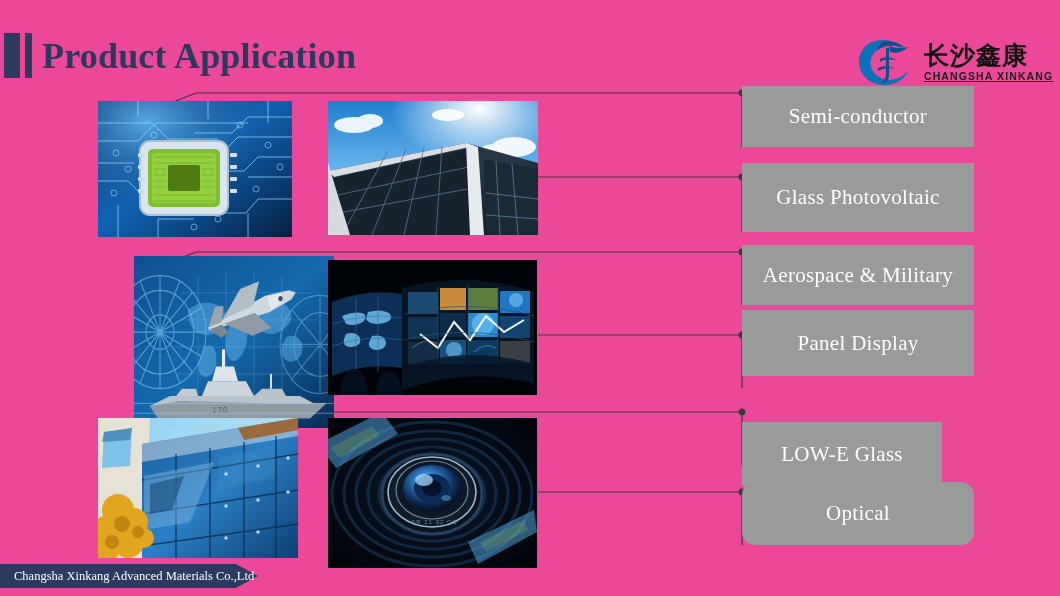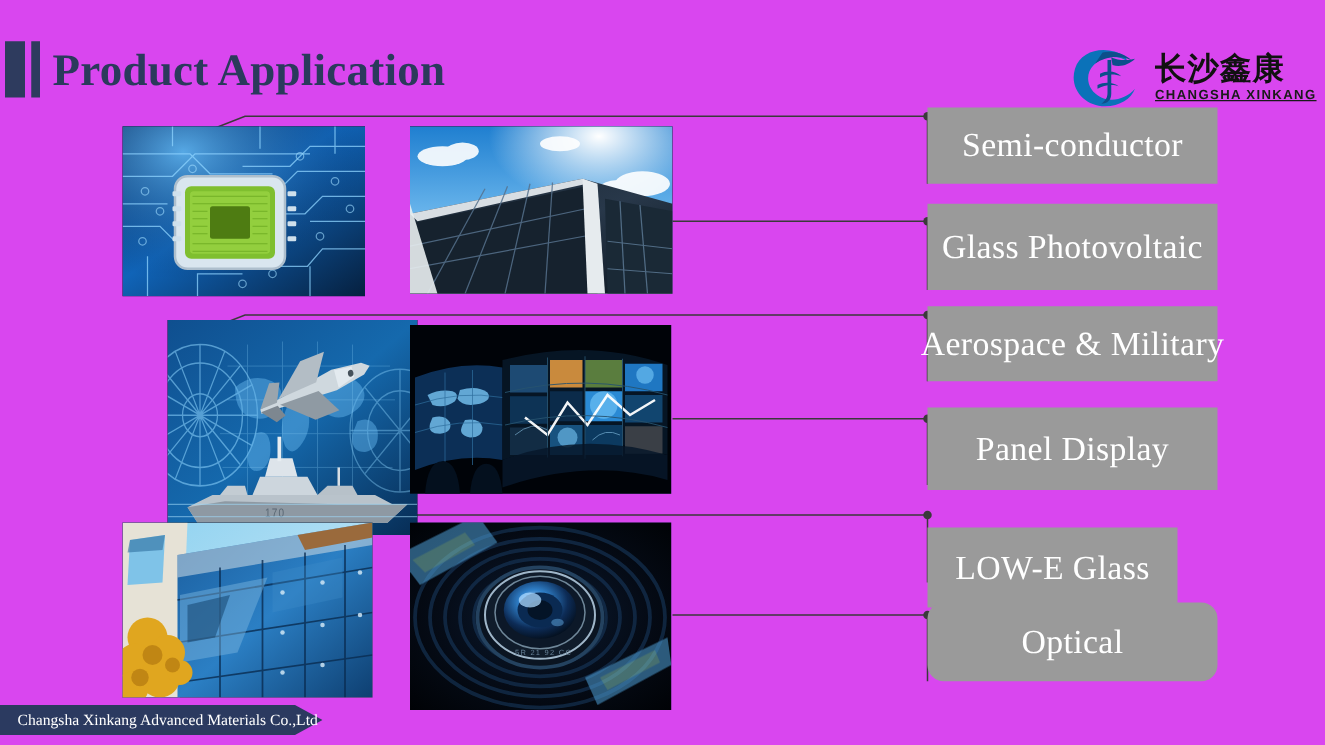--- a/index.html
+++ b/index.html
@@ -1,18 +1,18 @@
 <!DOCTYPE html>
 <html><head>
 <meta charset="utf-8">
 <style>
   html,body{margin:0;padding:0;background:#ffffff;}
   body{width:1060px;height:596px;position:relative;overflow:hidden;
        font-family:"Liberation Serif",serif;}
-  .slide{position:absolute;inset:0;background:#d946ef;}
+  .slide{position:absolute;inset:0;background:#ec4899;}
 
   
   .title-bar-wide{position:absolute;left:4px;top:33px;width:16px;height:45px;
       background:#2e3b5e;}
   .title-bar-thin{position:absolute;left:25px;top:33px;width:7px;height:45px;
       background:#2e3b5e;}
   .page-title{position:absolute;left:42px;top:33px;height:45px;
       display:flex;align-items:center;
       font-family:"Liberation Serif",serif;font-weight:bold;
       font-size:36px;color:#2b3a5c;letter-spacing:.2px;white-space:nowrap;}
@@ -29,21 +29,21 @@
            font-size:10.5px;color:#1a1a1a;letter-spacing:1.1px;
            margin-top:3px;white-space:nowrap;text-decoration:underline;}
 
   
   .photo{position:absolute;overflow:hidden;background:#0a1b33;}
   .photo > svg{display:block;width:100%;height:100%;}
 
   
   .label-box{position:absolute;background:#9a9a9a;display:flex;
              align-items:center;justify-content:center;}
-  .label-box span{font-family:"Liberation Serif",serif;font-size:27px;
+  .label-box span{font-family:"Liberation Serif",serif;font-size:21px;
                   color:#ffffff;white-space:nowrap;letter-spacing:.3px;}
 
   
   .conn-svg{position:absolute;left:0;top:0;width:1060px;height:596px;
             pointer-events:none;}
 
   
   .footer{position:absolute;left:0;bottom:8px;height:24px;width:258px;}
   .footer-shape{position:absolute;inset:0;}
   .footer-text{position:absolute;left:14px;top:0;height:24px;
@@ -458,21 +458,21 @@
 
   <div class="label-box" style="left:742px;top:86px;width:232px;height:61px;">
     <span>Semi-conductor</span>
   </div>
   <div class="label-box" style="left:742px;top:163px;width:232px;height:69px;">
     <span>Glass Photovoltaic</span>
   </div>
   <div class="label-box" style="left:742px;top:245px;width:232px;height:60px;">
     <span>Aerospace &amp; Military</span>
   </div>
-  <div class="label-box" style="left:742px;top:326px;width:232px;height:66px;">
+  <div class="label-box" style="left:742px;top:310px;width:232px;height:66px;">
     <span>Panel Display</span>
   </div>
   <div class="label-box" style="left:742px;top:422px;width:200px;height:64px;">
     <span>LOW-E Glass</span>
   </div>
   <div class="label-box" style="left:742px;top:482px;width:232px;height:63px;border-radius:13px;">
     <span>Optical</span>
   </div>
 
   <div class="footer">

